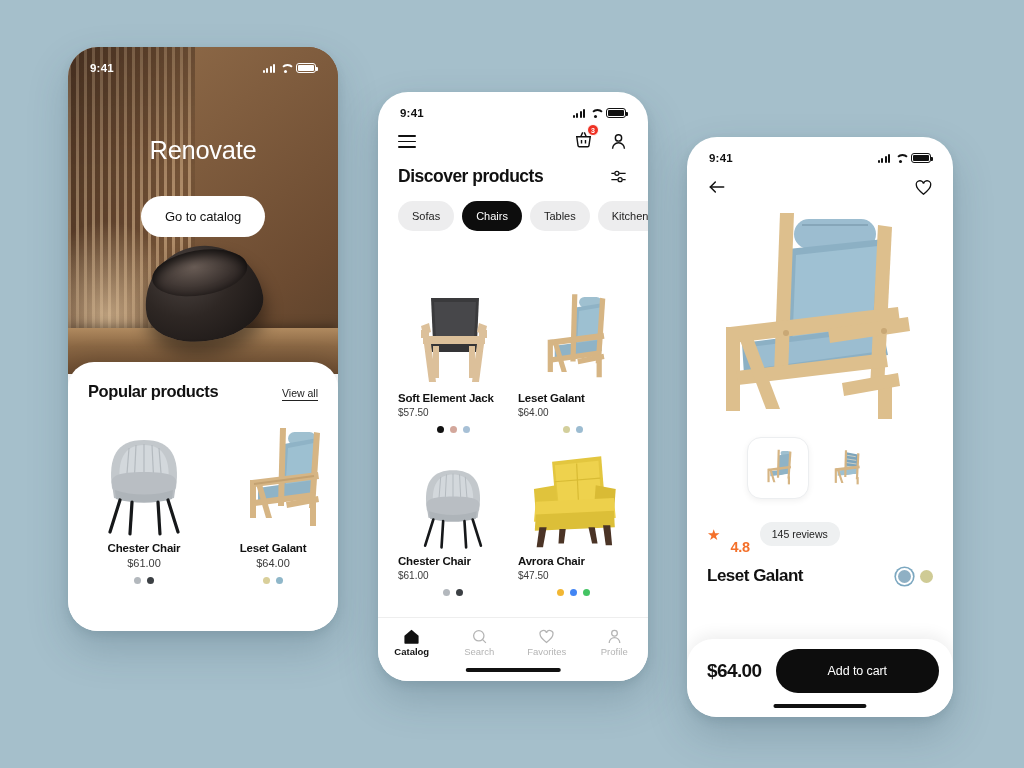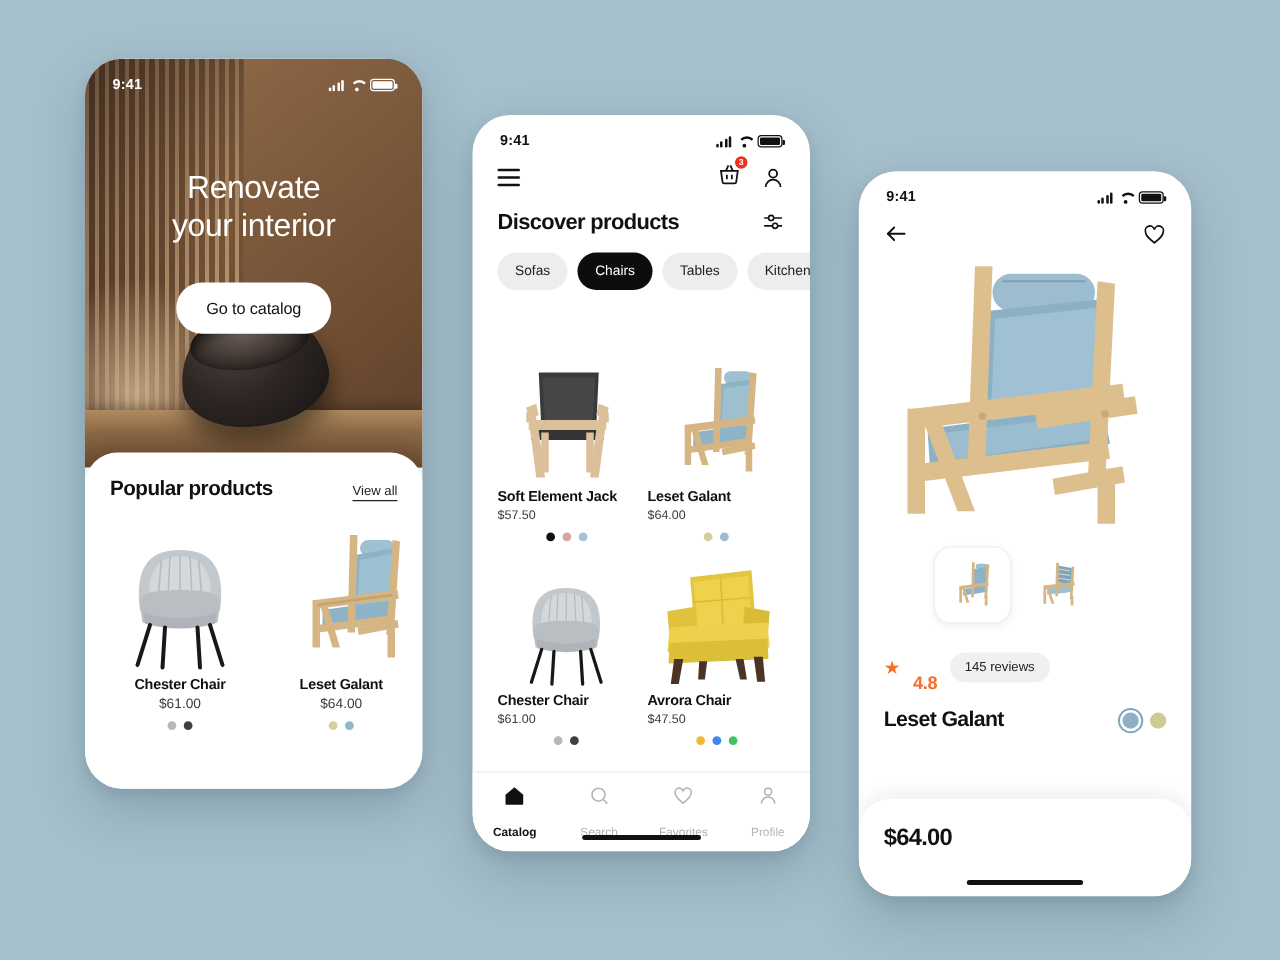--- a/index.html
+++ b/index.html
@@ -113,21 +113,21 @@
   .p2-grid { display:grid; grid-template-columns:1fr 1fr; gap: 4px 10px; padding: 0 20px; }
   .p2-card { text-align:left; }
   .p2-img { height:98px; display:flex; align-items:flex-end; justify-content:center; }
   .p2-name { font-size:11.5px; font-weight:600; color:#111; letter-spacing:-.2px; margin-top:6px; }
   .p2-price { font-size:10px; color:#3a3a3a; margin-top:3px; }
   .tabbar { position:absolute; left:0; right:0; bottom:0; height:64px;
     background:#fff; border-top:1px solid #eee; display:flex;
     align-items:flex-start; padding-top:9px; }
   .tab { flex:1; text-align:center; cursor:pointer; }
   .tab .ti { height:19px; display:flex; align-items:center; justify-content:center; }
-  .tab span { display:block; font-size:9.5px; margin-top:15px; color:#b4b4b4; }
+  .tab span { display:block; font-size:9.5px; margin-top:0; color:#b4b4b4; }
   .tab.active span { color:#111; font-weight:bold; }
 
   
   #phone3 { left: 687px; top: 137px; width: 266px; height: 580px; }
   .p3-top { display:flex; align-items:center; justify-content:space-between;
     padding: 6px 20px 0 20px; }
   .p3-hero { height: 244px; position:relative; display:flex;
     align-items:center; justify-content:center; }
   .thumbs { display:flex; gap:6px; align-items:center; padding-left:60px; margin-top:-4px; }
   .thumb { width:62px; height:62px; border-radius:14px; display:flex;
@@ -180,21 +180,20 @@
           <span class="wifi"></span>
           <span class="batt">
               <span></span>
             </span>
         </span>
       </div>
 
       <div class="hero-txt">
         <h1>
           <span>Renovate</span><br>
-          <span>your interior</span>
         </h1>
         <button class="btn-catalog">Go to catalog</button>
       </div>
     </div>
 
     <div class="sheet">
       <div class="sheet-head">
         <h2>Popular products</h2>
         <span class="viewall">View all</span>
       </div>
@@ -588,17 +587,18 @@
       <h2>Leset Galant</h2>
       <span class="sw-group">
         <i class="sw sel" style="background:#8fb0c4"></i>
         <i class="sw" style="background:#cfcb95"></i>
       </span>
     </div>
 
 
     <div class="p3-foot">
       <span class="p3-price">$64.00</span>
+      <button class="btn-cart">Add to cart</button>
     </div>
     <div class="homebar"></div>
   </div>
 
 </div>
 
 </body></html>

